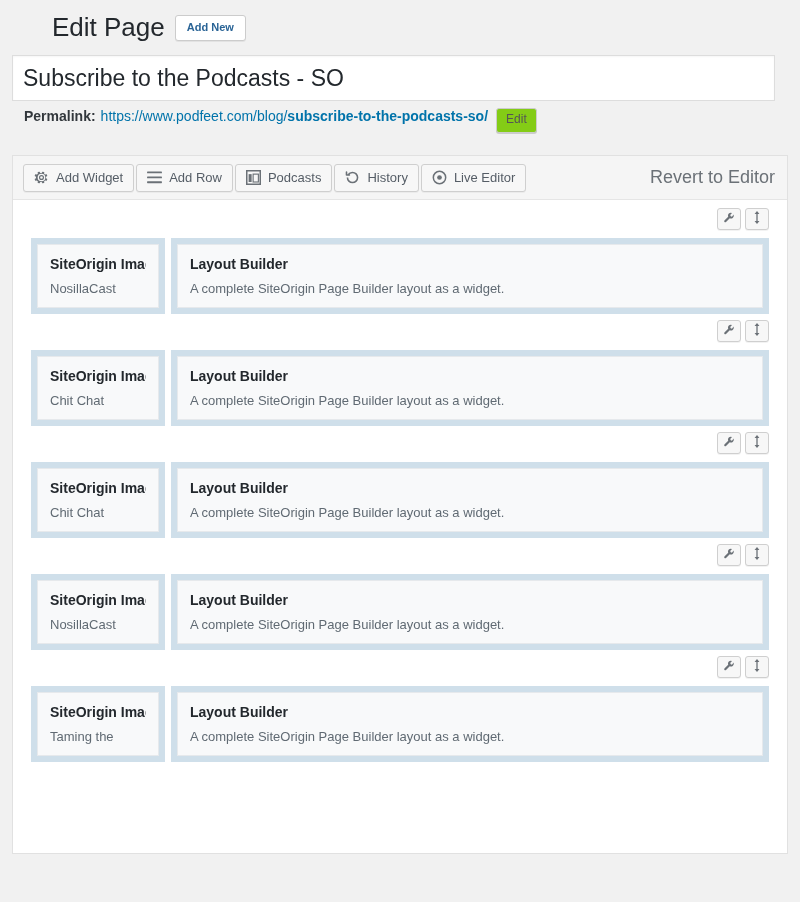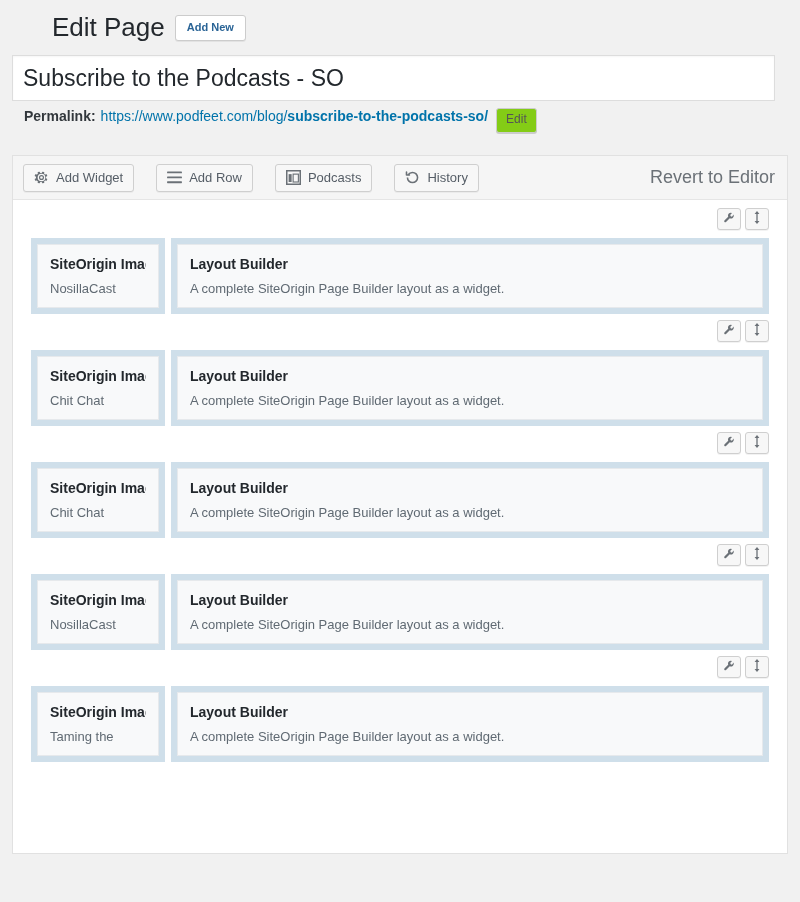--- a/index.html
+++ b/index.html
@@ -120,21 +120,21 @@
     align-items: center;
     padding: 0 10px 0 10px;
     box-sizing: border-box;
   }
   .tb-btn {
     display: inline-flex;
     align-items: center;
     gap: 7px;
     height: 28px;
     padding: 0 10px;
-    margin-right: 22px;
+    margin-right: 2px;
     background: #f7f7f7;
     border: 1px solid #cfcfcf;
     border-radius: 3px;
     font-size: 13px;
     color: #555d66;
     cursor: pointer;
     box-shadow: 0 1px 0 rgba(0,0,0,0.04);
     white-space: nowrap;
   }
   .tb-btn svg { display:block; }
@@ -272,20 +272,29 @@
     <button class="tb-btn">
       <span>
         <svg width="15" height="15" viewBox="0 0 16 16" fill="none" stroke="#6b7177" stroke-width="1.7">
           <path d="M2.6 8a5.4 5.4 0 105.4-5.4A5.4 5.4 0 003.4 5.1"></path>
           <path d="M1.6 2.3v3.1h3.1" stroke-linecap="round" stroke-linejoin="round"></path>
         </svg>
       </span>
       <span>History</span>
     </button>
 
+    <button class="tb-btn">
+      <span>
+        <svg width="15" height="15" viewBox="0 0 16 16">
+          <circle cx="8" cy="8" r="6.6" fill="none" stroke="#6b7177" stroke-width="1.6"></circle>
+          <circle cx="8" cy="8" r="2.5" fill="#6b7177"></circle>
+        </svg>
+      </span>
+      <span>Live Editor</span>
+    </button>
 
     <span class="tb-spacer"></span>
     <a class="revert-link">Revert to Editor</a>
   </div>
 
   <div class="pb-body">
 
     <div class="pb-row">
       <div class="row-actions">
         <div class="row-action-btn">

